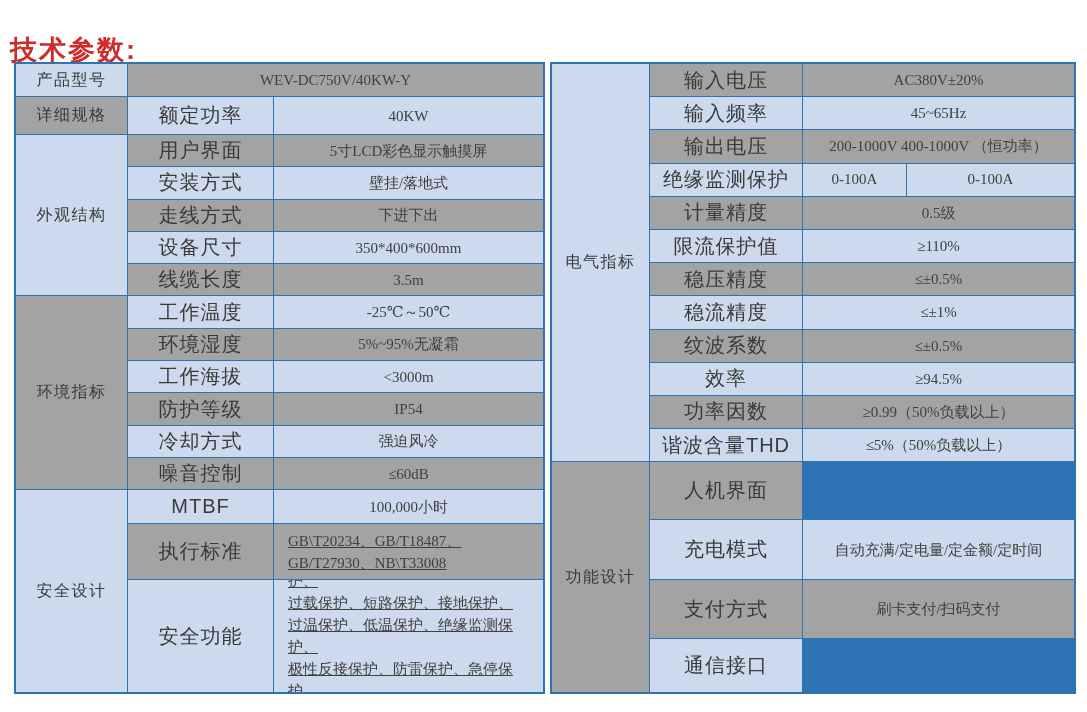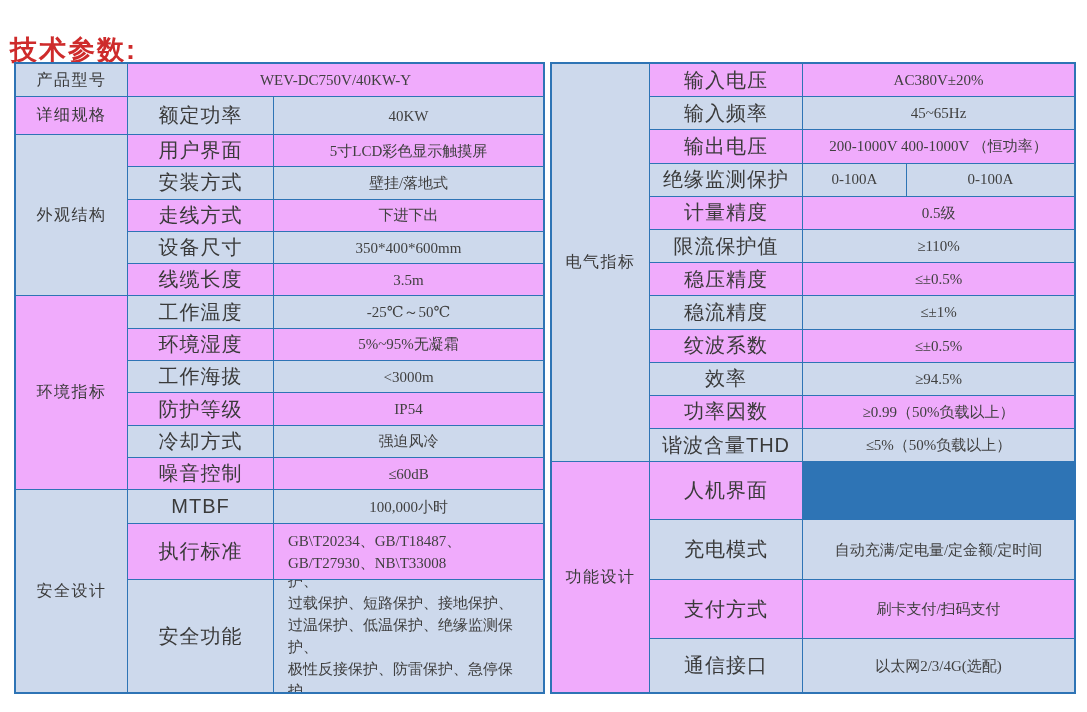--- a/index.html
+++ b/index.html
@@ -9,26 +9,26 @@
               color:#ce2b2b;letter-spacing:2px;font-family:"Liberation Sans","DejaVu Sans",sans-serif;margin-top:24px;}
   .tbl{position:absolute;top:62px;display:grid;gap:1px;background:#2e74b5;
        border:2px solid #2e74b5;}
   .tbl-left{left:14px;grid-template-columns:111px 145px 269px;
             grid-template-rows:32px 37px repeat(11,31.3px) 33px 55px 112px;}
   .tbl-right{left:550px;grid-template-columns:97px 152px 271px;
              grid-template-rows:repeat(12,32.2px) 57px 59px 58px 53px;}
   .c{display:flex;align-items:center;justify-content:center;text-align:center;
      padding:2px 4px;box-sizing:border-box;overflow:hidden;}
   .b{background:#cdd9ec;}
-  .w{background:#f0abfc;}
+  .w{background:#a3a3a3;}
   .sec{font-size:16px;letter-spacing:1.5px;color:#3a3a3a;}
   .lbl{font-size:20px;letter-spacing:1px;color:#3a3a3a;}
   .val{font-size:15px;font-family:"Liberation Serif","DejaVu Serif",serif;
        white-space:pre-line;line-height:22px;color:#404040;}
-  .val.left{justify-content:flex-start;text-align:left;padding-left:14px;padding-right:8px;}
+  .val.left{justify-content:flex-start;text-align:left;padding-left:14px;padding-right:8px;text-decoration:underline;}
   .split{padding:0;}
   .half{display:flex;align-items:center;justify-content:center;height:100%;
         font-size:15px;font-family:"Liberation Serif","DejaVu Serif",serif;color:#404040;}
   .half-a{width:38%;}
   .half-b{flex:1;border-left:1px solid #2e74b5;}
 </style>
 </head>
 <body>
 
 <div class="page">
@@ -116,16 +116,15 @@
     <div class="c val w" style="grid-area:11/3">≥0.99（50%负载以上）</div>
     <div class="c lbl b" style="grid-area:12/2">谐波含量THD</div>
     <div class="c val b" style="grid-area:12/3">≤5%（50%负载以上）</div>
 
     <div class="c lbl w" style="grid-area:13/2">人机界面</div>
     <div class="c lbl b" style="grid-area:14/2">充电模式</div>
     <div class="c val b" style="grid-area:14/3">自动充满/定电量/定金额/定时间</div>
     <div class="c lbl w" style="grid-area:15/2">支付方式</div>
     <div class="c val w" style="grid-area:15/3">刷卡支付/扫码支付</div>
     <div class="c lbl b" style="grid-area:16/2">通信接口</div>
-    <div class="c val b" style="grid-area:16/3">以太网2/3/4G(选配)</div>
   </div>
 
 </div>
 
 </body></html>

